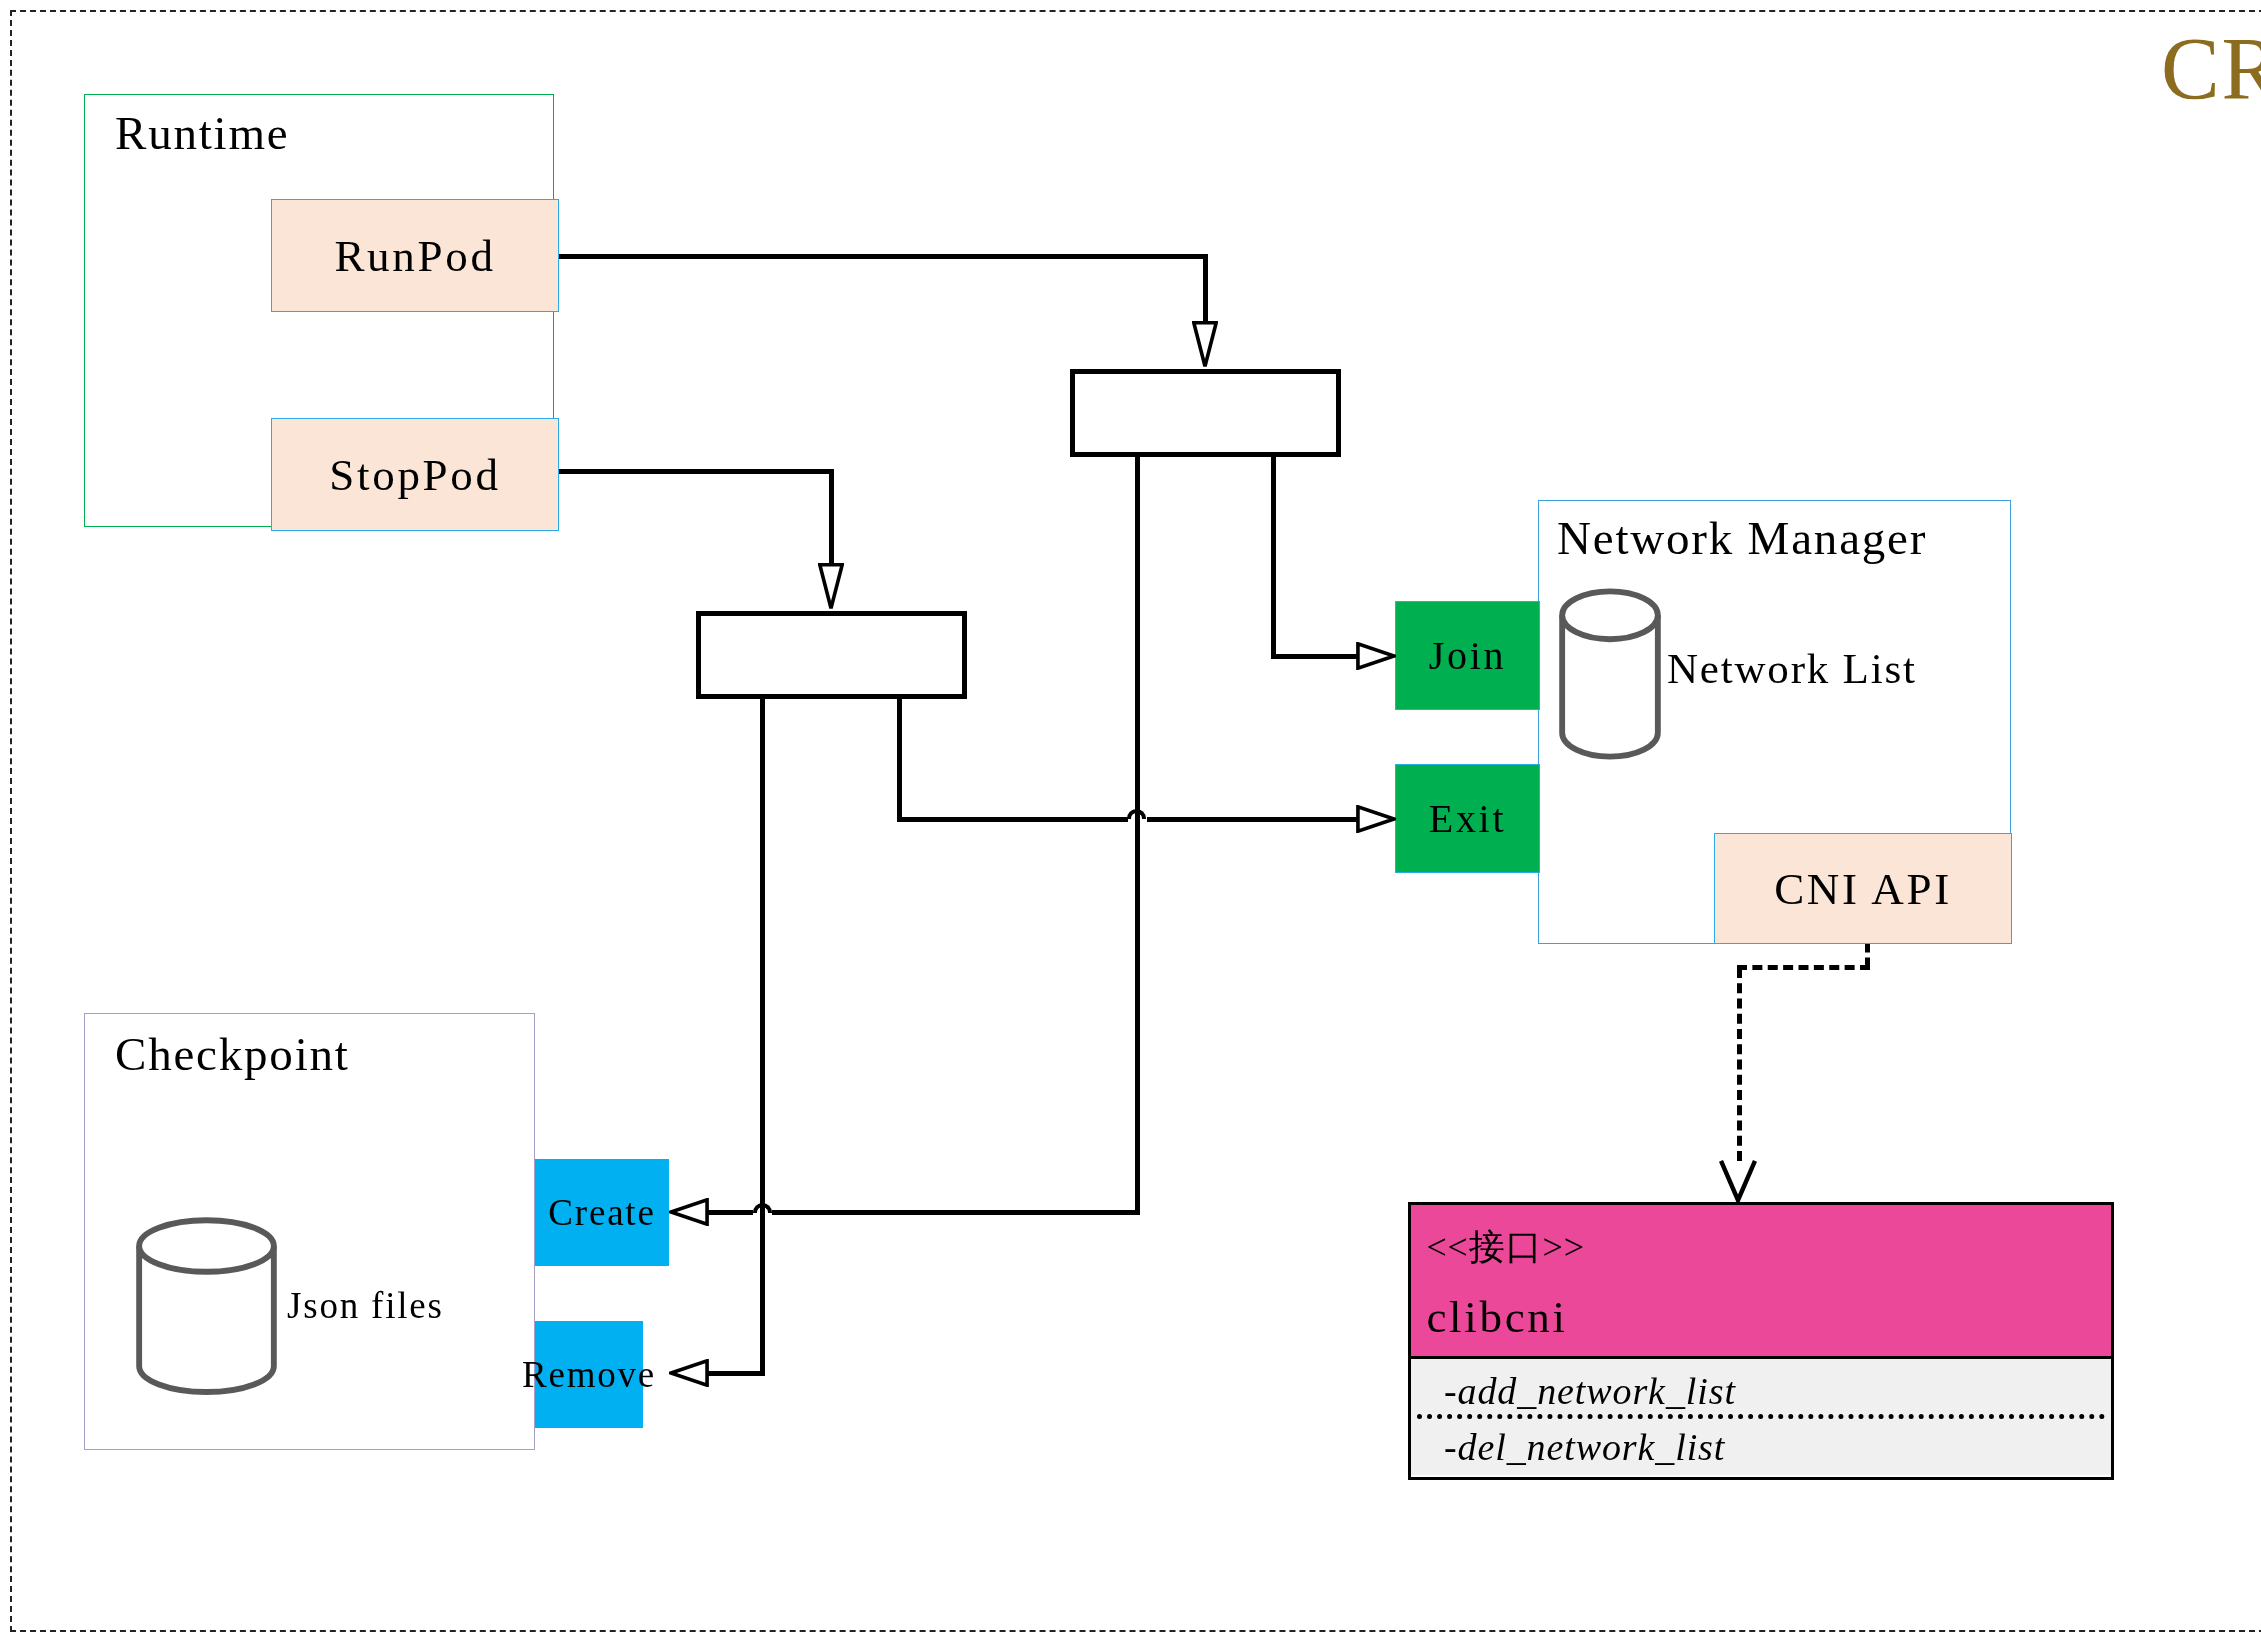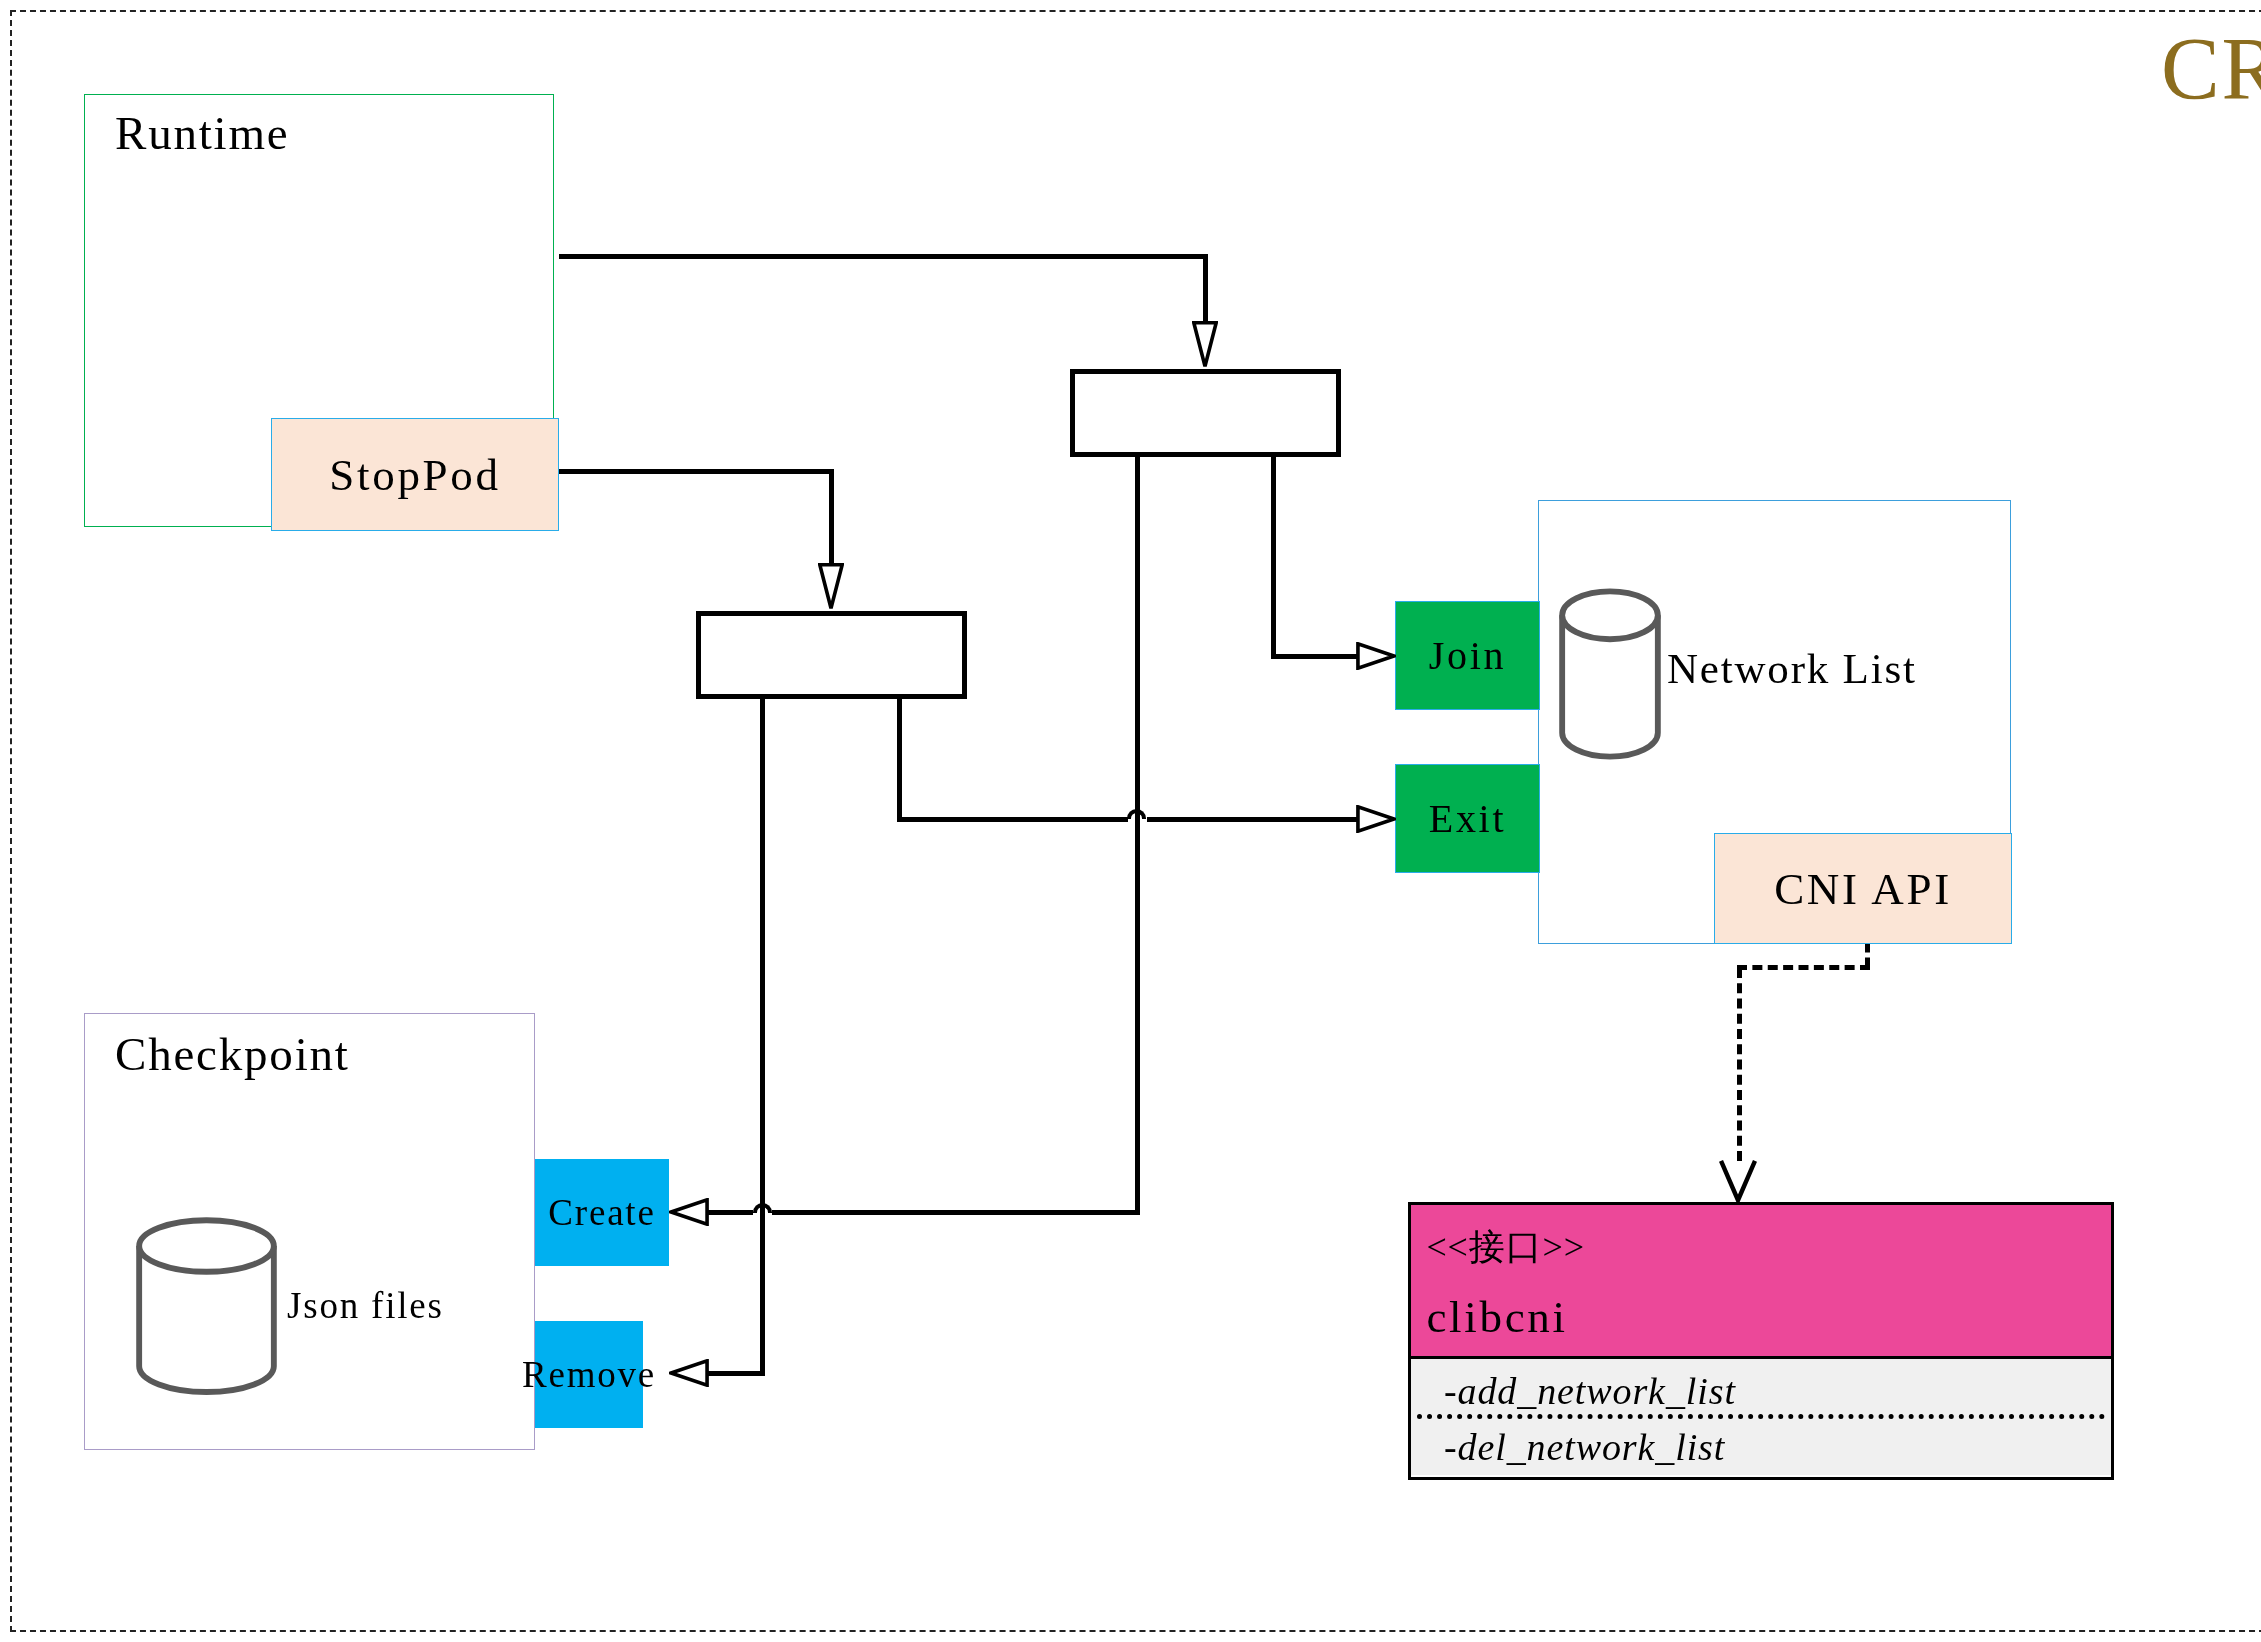--- a/index.html
+++ b/index.html
@@ -50,20 +50,21 @@
 
   <div id="cri">CRI</div>
 
   <div class="container-box" style="left:84px;top:94px;width:470px;height:433px;border:1.8px solid #00B050;"></div>
   <div class="container-label" style="left:115px;top:106px;">Runtime</div>
 
   <div class="container-box" style="left:84px;top:1013px;width:451px;height:437px;border:1.8px solid #A99CC8;"></div>
   <div class="container-label" style="left:115px;top:1027px;">Checkpoint</div>
 
   <div class="container-box" style="left:1538px;top:500px;width:473px;height:444px;border:1.8px solid #3D9FDC;"></div>
+  <div class="container-label" style="left:1557px;top:511px;">Network Manager</div>
 
   <div class="ln" style="left:559px;top:254px;width:648px;height:4.5px;"></div>
   <div class="ln" style="left:1203px;top:254px;width:4.5px;height:68px;"></div>
 
   <div class="ln" style="left:559px;top:469px;width:275px;height:4.5px;"></div>
   <div class="ln" style="left:829px;top:469px;width:4.5px;height:95px;"></div>
 
   <div class="ln" style="left:1135px;top:457px;width:4.5px;height:757px;"></div>
   <div class="ln" style="left:772px;top:1210px;width:368px;height:4.5px;"></div>
   <div class="hop" style="left:753px;top:1203px;"></div>
@@ -116,20 +117,23 @@
     <svg width="40" height="28" viewBox="0 0 88 62">
         <polygon points="84,4 84,58 4,31" fill="#fff" stroke="#000" stroke-width="8"></polygon>
       </svg>
   </div>
   <div class="arrow" style="left:1719px;top:1159px;">
     <svg width="38" height="43" viewBox="0 0 84 96">
         <polyline points="4,4 42,92 80,4" fill="none" stroke="#000" stroke-width="10"></polyline>
       </svg>
   </div>
 
+  <div class="node peach" style="left:271px;top:199px;width:288px;height:113px;">
+    <span>RunPod</span>
+  </div>
   <div class="node peach" style="left:271px;top:418px;width:288px;height:113px;">
     <span>StopPod</span>
   </div>
 
   <div class="node green" style="left:1395px;top:601px;width:145px;height:109px;font-size:40px;">
     <span>Join</span>
   </div>
   <div class="node green" style="left:1395px;top:764px;width:145px;height:109px;font-size:40px;">
     <span>Exit</span>
   </div>

